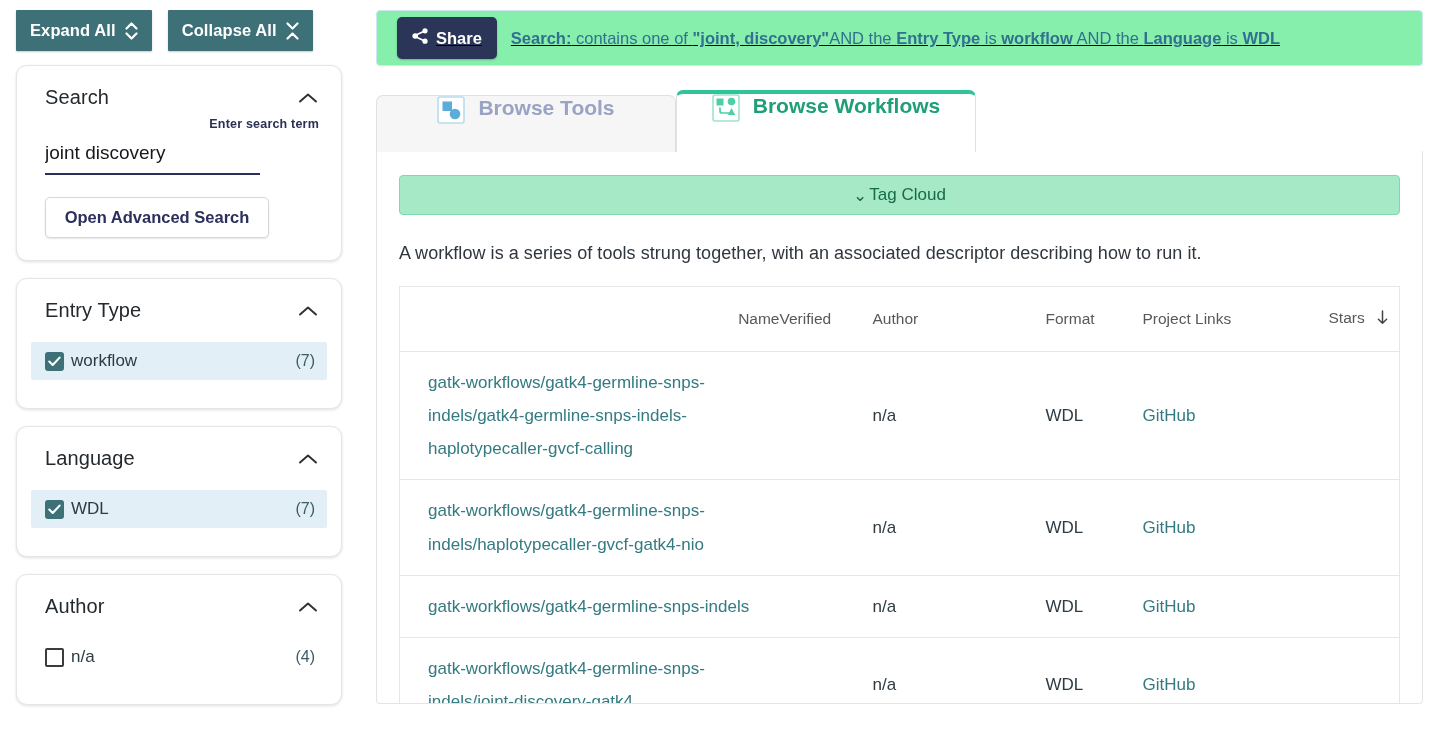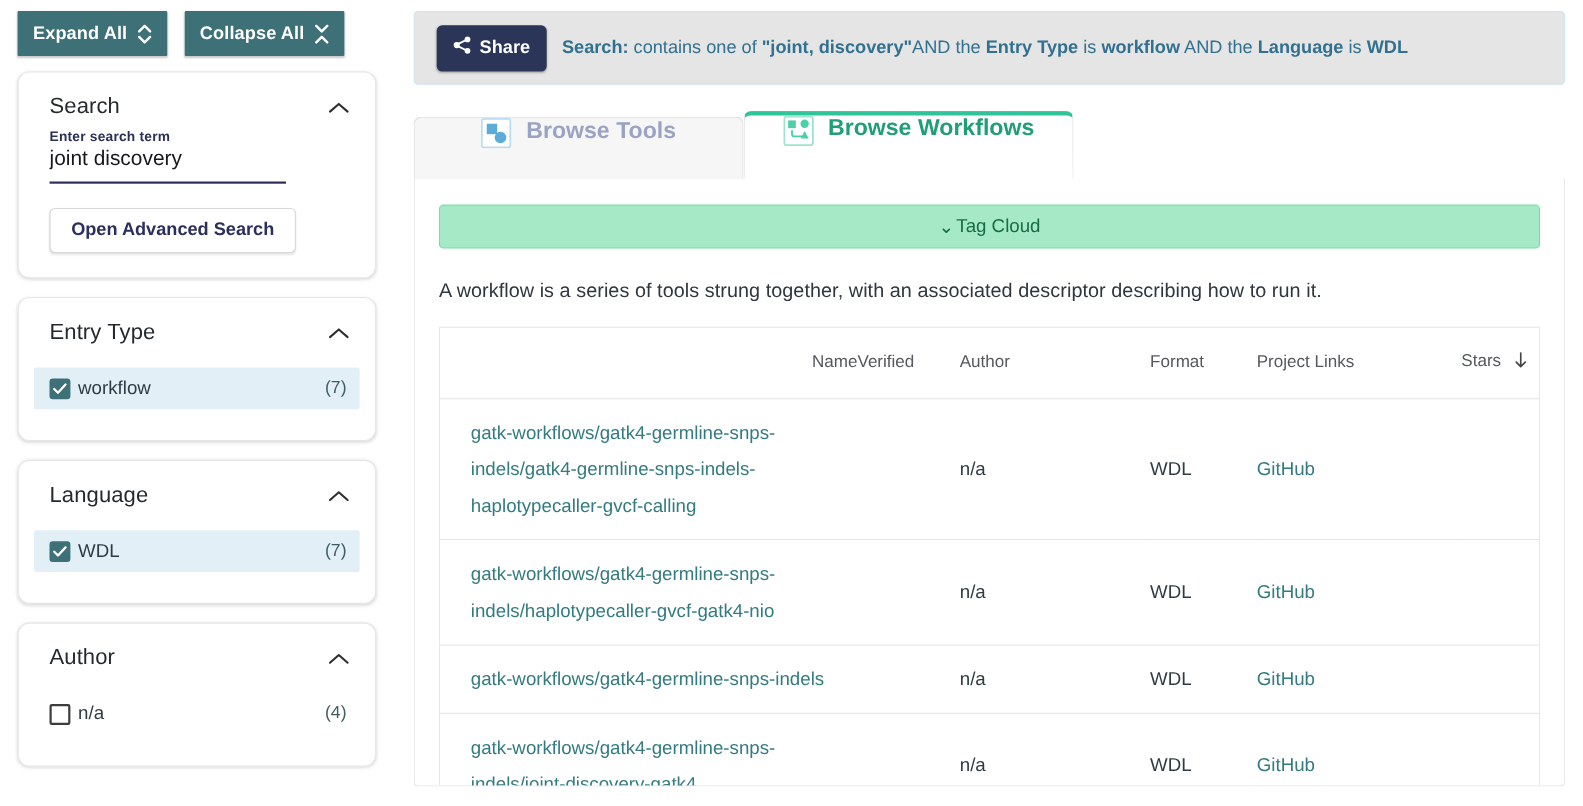--- a/index.html
+++ b/index.html
@@ -65,22 +65,23 @@
     width: 22px; height: 22px;
     display: inline-flex; align-items: center; justify-content: center;
     cursor: pointer;
   }
   .card-body { padding: 2px 22px 22px 28px; }
 
   .field-label {
     font-size: 12.5px;
     color: #2b3155;
     font-weight: bold;
-    margin-bottom: 3px;
+    margin-bottom: 11px;
     letter-spacing: .2px;
+    text-align: right;
   }
   .search-input-wrap { position: relative; width: 215px; }
   .search-input {
     width: 215px;
     border: none;
     border-bottom: 2.5px solid #2b2f5c;
     font-size: 19px;
     color: #17181c;
     padding: 0 0 9px 0;
     outline: none;
@@ -124,28 +125,29 @@
   .facet-name { font-size: 17px; color: #2e3b42; flex: 1; }
   .facet-count { font-size: 16px; color: #3d5c63; }
 
   
   .main {
     flex: 1;
     padding: 10px 16px 0 16px;
     min-width: 0;
   }
   .search-banner {
-    background: #e5e5e5;
+    background: #86efac;
     border: 1px solid #cfe6f0;
     border-radius: 4px;
-    height: 67px;
+    height: 56px;
     display: flex;
     align-items: center;
     padding: 0 20px;
     gap: 14px;
+    text-decoration: underline;
   }
   .share-btn {
     background: #2a3558;
     color: #ffffff;
     border: none;
     border-radius: 5px;
     height: 42px;
     padding: 0 15px;
     font-size: 16.5px;
     font-weight: bold;

